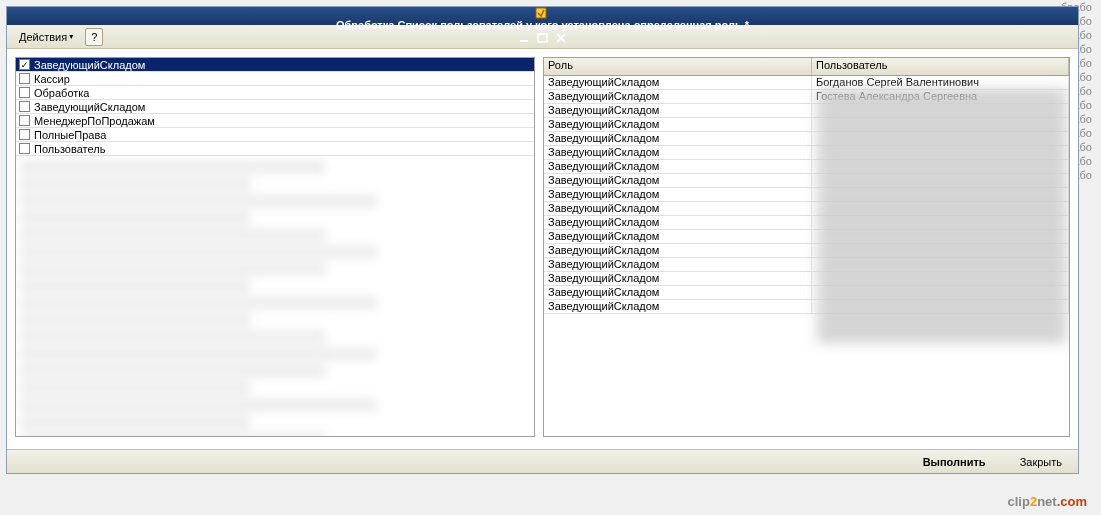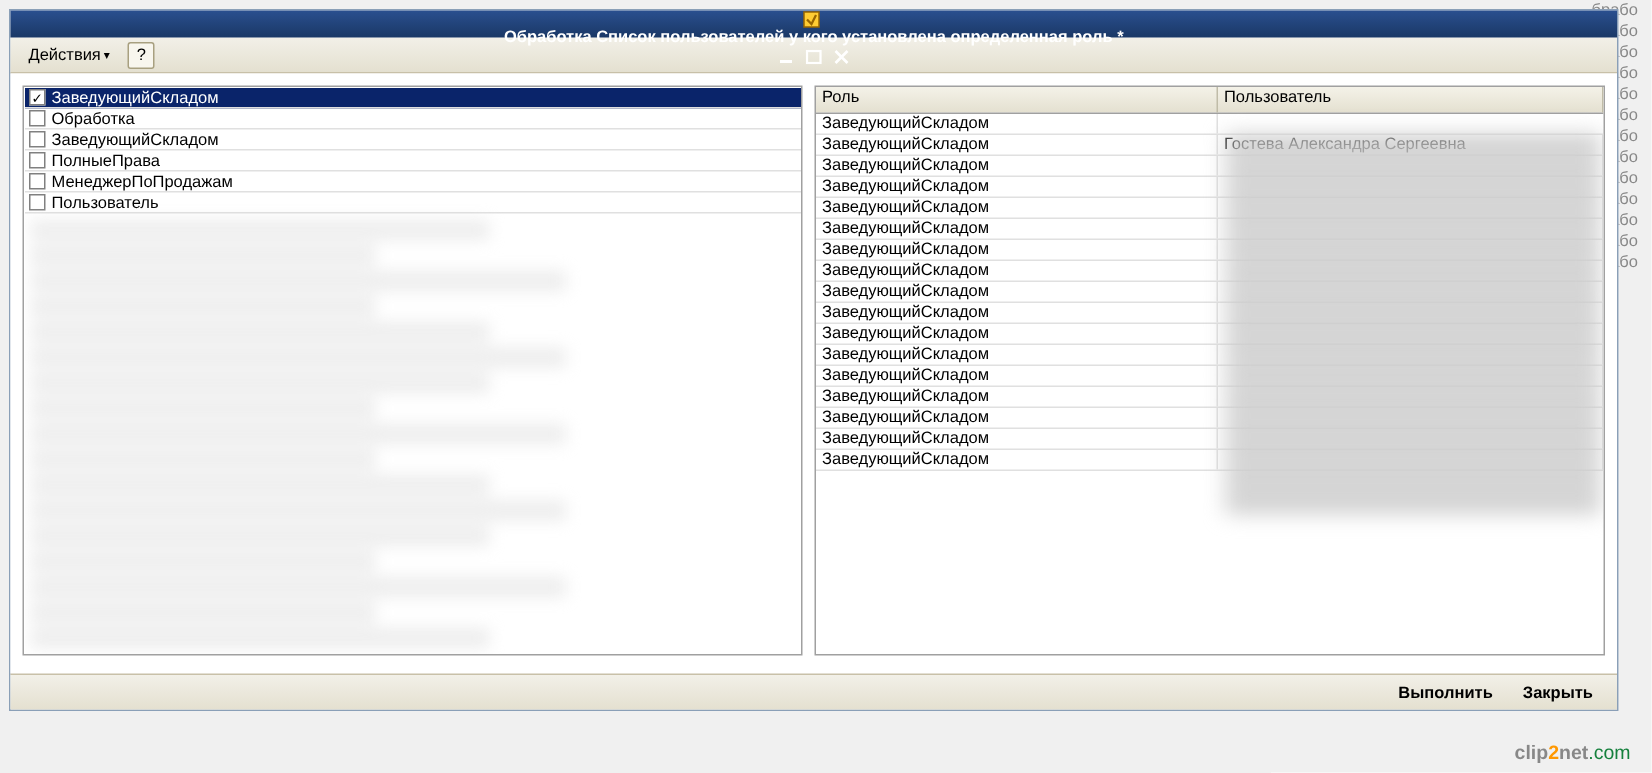--- a/index.html
+++ b/index.html
@@ -82,31 +82,31 @@
   
   .user-blur {
     position: absolute; top: 32px; right: 2px; width: 250px; height: 290px;
     filter: blur(7px);
   }
   .user-blur-row { height: 14px; background: #ccc; margin-bottom: 3px; }
   
   .footer {
     height: 24px; background: linear-gradient(#f2f0e8, #e4e0d0);
     border-top: 1px solid #c8c0a8; display: flex; align-items: center;
-    justify-content: flex-end; padding: 0 8px; gap: 4px;
-  }
-  .footer-btn { padding: 2px 8px; cursor: pointer; font-weight: bold; }
+    justify-content: flex-end; padding: 0 8px; gap: 18px;
+  }
+  .footer-btn { padding: 2px 8px; cursor: pointer; }
   .footer-btn.bold { font-weight: bold; }
   
   .watermark {
     position: absolute; bottom: 6px; right: 14px; font-family: Arial;
     font-size: 13px; color: #888; font-weight: bold;
   }
   .watermark .c2 { color: #ff9800; }
-  .watermark .net { color: #15803d; font-weight: normal; }
+  .watermark .net { color: #c2410c; font-weight: bold; }
 </style>
 </head>
 <body>
 
 <div class="bg-text">
   <div>брабо</div>
     <div>брабо</div>
   <div>брабо</div>
     <div>брабо</div>
   <div>брабо</div>
@@ -160,33 +160,37 @@
 
   <div class="content">
     <div class="panel left-panel">
       <div id="roles-container">
           <div class="role-row selected">
             <div class="chk">✓</div>
             <span class="role-label">ЗаведующийСкладом</span>
           </div>
           <div class="role-row">
             <div class="chk"></div>
+            <span class="role-label">Кассир</span>
+          </div>
+          <div class="role-row">
+            <div class="chk"></div>
             <span class="role-label">Обработка</span>
           </div>
           <div class="role-row">
             <div class="chk"></div>
             <span class="role-label">ЗаведующийСкладом</span>
           </div>
           <div class="role-row">
             <div class="chk"></div>
+            <span class="role-label">МенеджерПоПродажам</span>
+          </div>
+          <div class="role-row">
+            <div class="chk"></div>
             <span class="role-label">ПолныеПрава</span>
-          </div>
-          <div class="role-row">
-            <div class="chk"></div>
-            <span class="role-label">МенеджерПоПродажам</span>
           </div>
           <div class="role-row">
             <div class="chk"></div>
             <span class="role-label">Пользователь</span>
           </div>
         </div>
       <div class="blur-zone">
         <div class="blur-row"></div>
           <div class="blur-row"></div>
           <div class="blur-row"></div>
@@ -208,20 +212,21 @@
     </div>
 
     <div class="panel right-panel" style="position:relative;">
       <div class="grid-header">
         <div class="grid-header-cell col-role">Роль</div>
         <div class="grid-header-cell col-user">Пользователь</div>
       </div>
       <div id="grid-body">
           <div class="grid-row">
             <div class="grid-cell col-role">ЗаведующийСкладом</div>
+            <div class="grid-cell col-user">Богданов Сергей Валентинович</div>
           </div>
           <div class="grid-row">
             <div class="grid-cell col-role">ЗаведующийСкладом</div>
             <div class="grid-cell col-user">Гостева Александра Сергеевна</div>
           </div>
           <div class="grid-row">
             <div class="grid-cell col-role">ЗаведующийСкладом</div>
             <div class="grid-cell col-user"></div>
           </div>
           <div class="grid-row">

